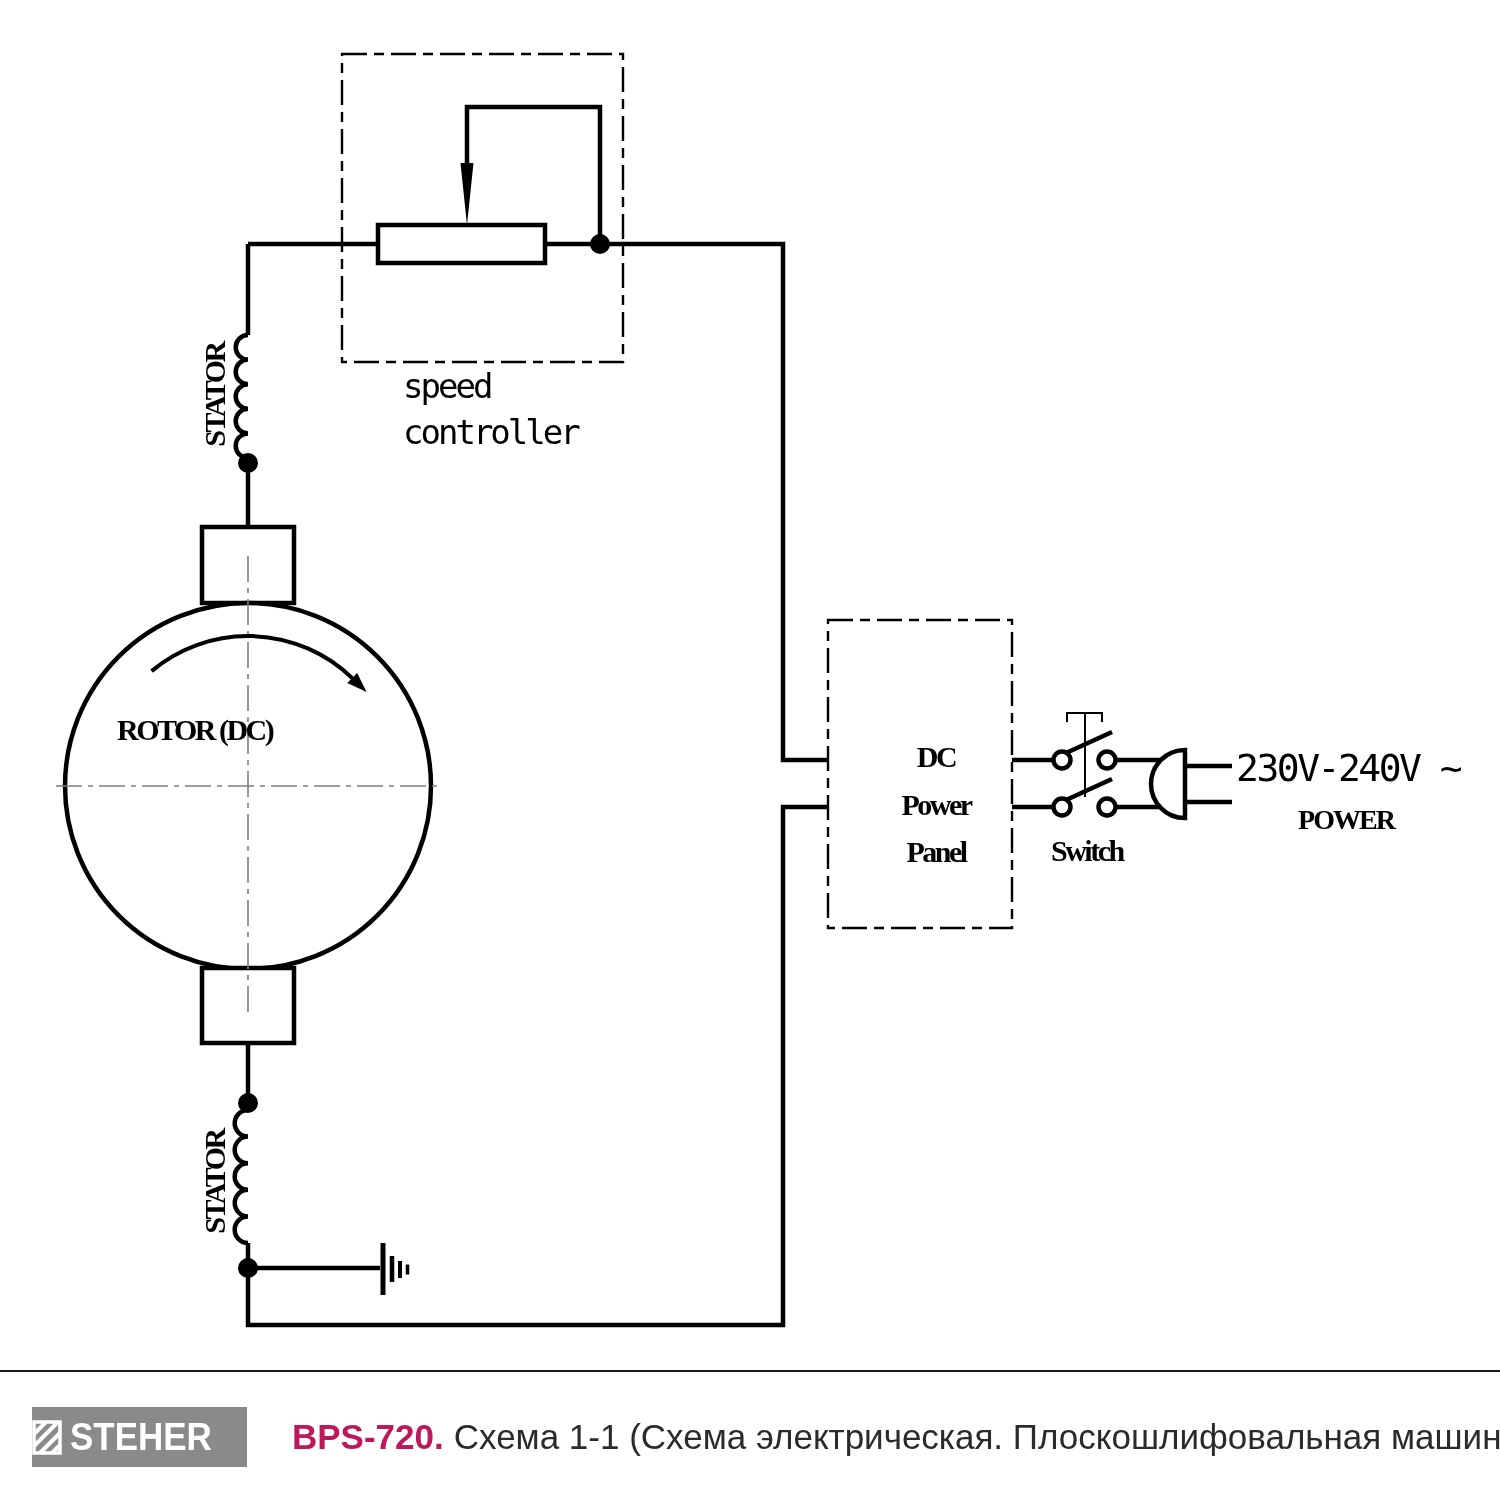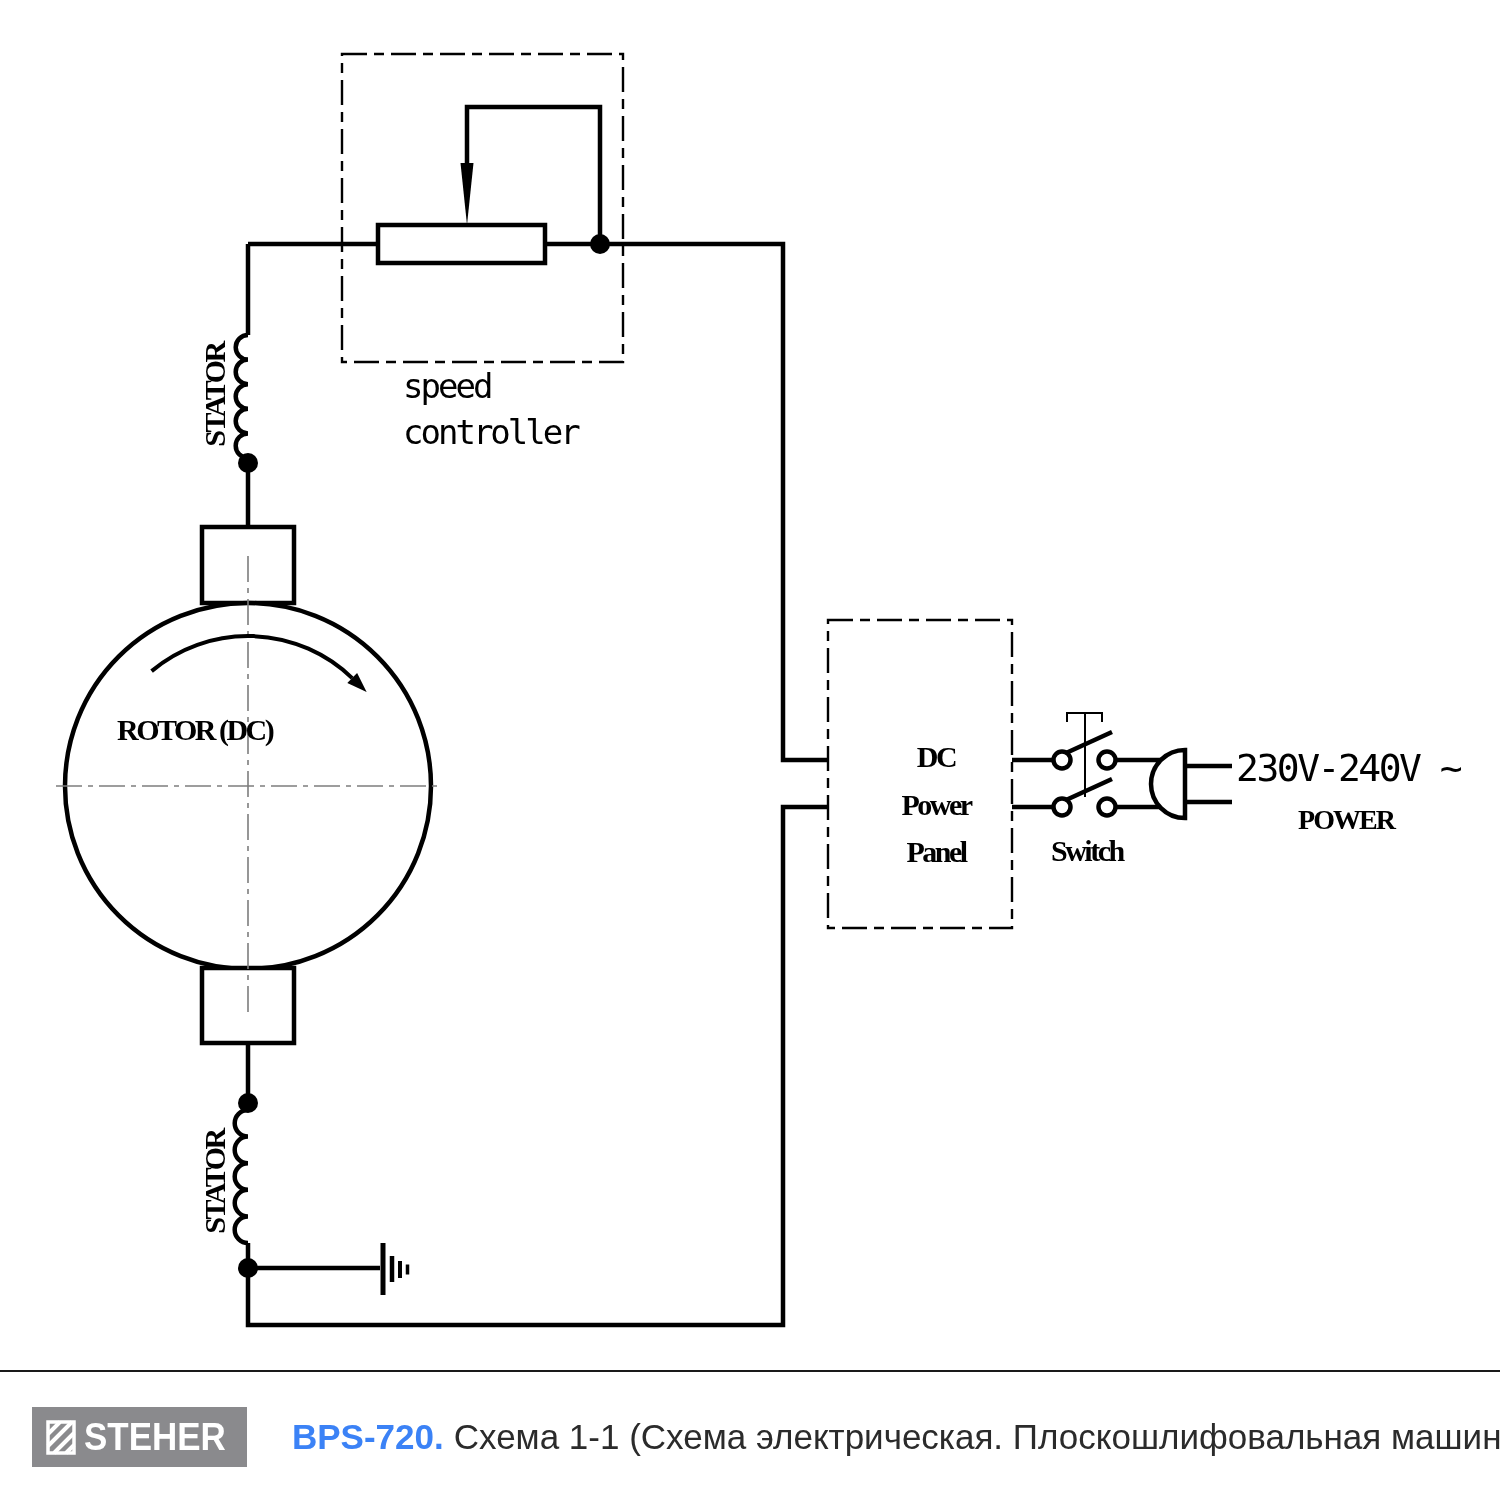--- a/index.html
+++ b/index.html
@@ -17,26 +17,26 @@
   .thinline  { stroke:#000; stroke-width:2;   fill:none; }
   .dashbox   { stroke:#000; stroke-width:2.4; fill:none; stroke-dasharray:25 7 10 7; }
   .cline     { stroke:#7d7d7d; stroke-width:1.6; fill:none; stroke-dasharray:26 6 5 6; }
   .dot       { fill:#000; stroke:none; }
   .compbody  { fill:#fff; stroke:#000; stroke-width:4.5; }
 
   .footer { position:absolute; top:1370px; left:0; width:1500px; height:130px;
             border-top:2px solid #1a1a1a; box-sizing:border-box; }
   .footer-inner { display:flex; align-items:center; margin:35px 0 0 32px; }
   .logo-box { width:215px; height:60px; background:#8a8a8d; display:flex; align-items:center;
-              padding-left:14px; box-sizing:border-box; flex:none; }
+              box-sizing:border-box; flex:none; }
   .logo-text { color:#fff; font-weight:700; font-size:38px; letter-spacing:0px;
                font-family:"Liberation Sans", sans-serif; margin-left:8px;
                transform:scaleX(0.92); transform-origin:left center; }
   .caption { margin-left:45px; font-size:35px; color:#2b2b2b; white-space:nowrap; }
-  .caption .model { font-weight:700; color:#3b82f6; margin-right:10px; }
+  .caption .model { font-weight:700; color:#be185d; margin-right:10px; }
 </style>
 </head>
 <body>
 
 <svg class="schematic" width="1500" height="1370" viewBox="0 0 1500 1370">
 
   <rect class="dashbox" x="342" y="54" width="281" height="308"></rect>
 
   <rect class="compbody" x="378" y="225" width="167" height="38"></rect>
 

